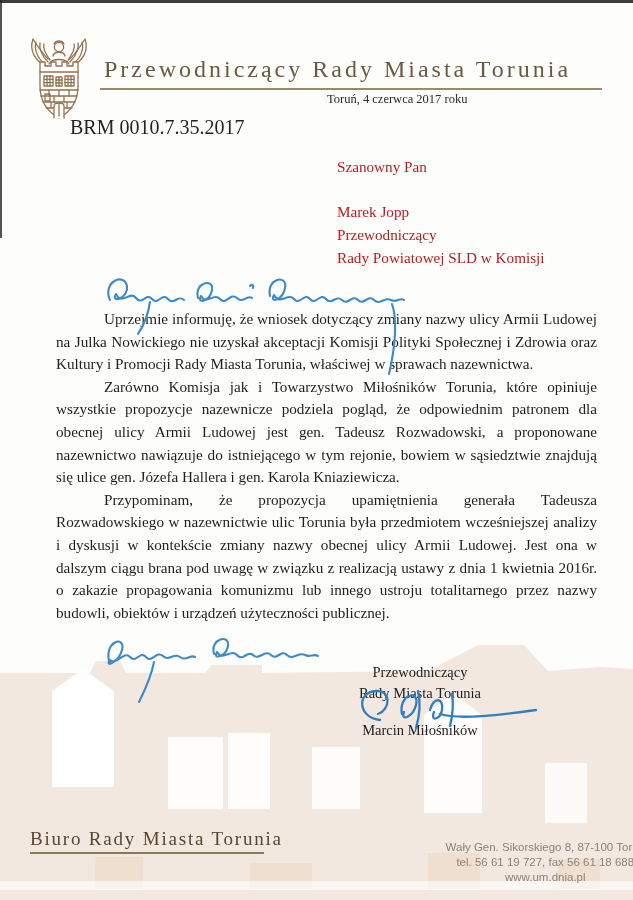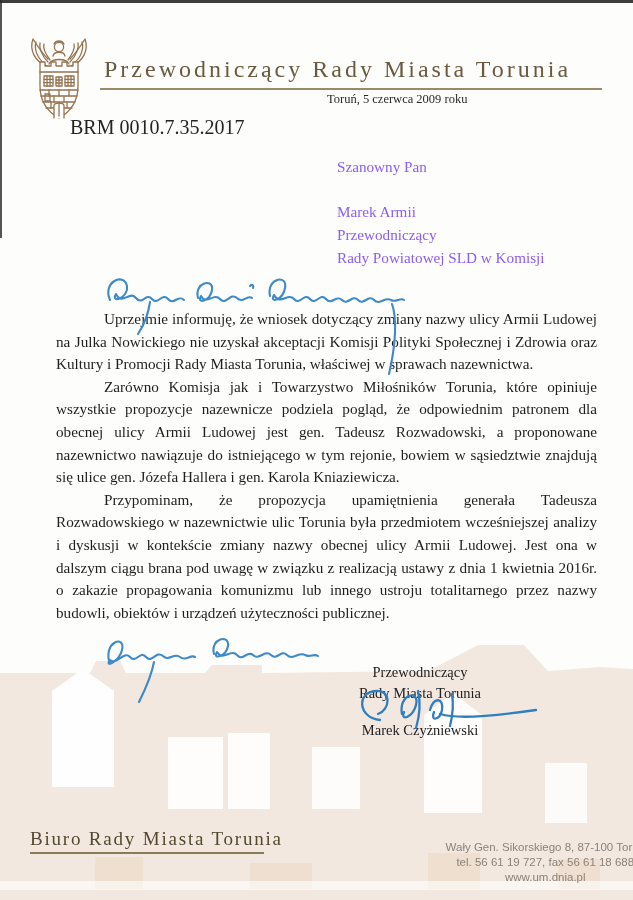--- a/index.html
+++ b/index.html
@@ -17,21 +17,21 @@
   
   .crest{position:absolute;left:27px;top:36px;width:64px;height:86px;z-index:2;}
   .title{
     position:absolute;left:104px;top:56px;width:500px;z-index:2;
     font-size:24px;letter-spacing:3px;color:#6a5a3f;white-space:nowrap;
   }
   .title-rule{position:absolute;left:100px;top:88px;width:502px;height:2px;background:#9a8a6a;z-index:2;}
   .dateline{position:absolute;left:327px;top:92px;font-size:12.5px;color:#2a2a2a;z-index:2;}
   .refnum{position:absolute;left:70px;top:116px;font-size:20px;color:#242424;z-index:2;}
   
-  .recipient{position:absolute;left:337px;top:155px;z-index:2;font-size:15.2px;line-height:23px;color:#8b5cf6;}
+  .recipient{position:absolute;left:337px;top:155px;z-index:2;font-size:15.2px;line-height:23px;color:#b91c1c;}
   .recipient .gap{height:22px;}
   
   .body-block{
     position:absolute;left:56px;top:308px;width:541px;z-index:2;
     font-size:15.2px;line-height:22.6px;text-align:justify;color:#1e1e1e;
   }
   .body-block p{margin:0;text-indent:48px;}
   
   .hw{position:absolute;z-index:3;}
   .hw path{fill:none;stroke:#3d8ac6;stroke-width:2.1;stroke-linecap:round;stroke-linejoin:round;}
@@ -110,27 +110,27 @@
       <path d="M22,54 V60 M32,54 V60 M42,54 V60 M27,60 V66 M37,60 V66 M24,66 V72 M40,66 V72"></path>
 
       <path d="M27,82 V70 C27,66 37,66 37,70 V82" fill="#ffffff"></path>
       <path d="M32,67 V80"></path>
       <rect x="18" y="58" width="5" height="7"></rect>
     </g>
   </svg>
 
   <div class="title">Przewodniczący Rady Miasta Torunia</div>
   <div class="title-rule"></div>
-  <div class="dateline">Toruń, 5 czerwca 2009 roku</div>
+  <div class="dateline">Toruń, 4 czerwca 2017 roku</div>
   <div class="refnum">BRM 0010.7.35.2017</div>
 
   <div class="recipient">
     <div>Szanowny Pan</div>
     <div class="gap"></div>
-    <div>Marek Armii</div>
+    <div>Marek Jopp</div>
     <div>Przewodniczący</div>
     <div>Rady Powiatowej SLD w Komisji</div>
   </div>
 
   <svg class="hw" style="left:92px;top:266px;width:340px;height:115px;" viewBox="0 0 340 115" aria-label="Szanowny Panie Przewodniczący (odręcznie, niebieski tusz)">
     <path d="M18,34 C10,16 32,6 35,20 C37,32 18,38 24,28 C30,40 38,24 44,32 C50,40 54,26 60,33 C66,40 70,26 76,33 C82,40 86,28 92,34"></path>
     <path d="M58,36 C56,50 50,62 46,68"></path>
     <path d="M106,32 C102,16 122,12 120,24 C118,36 104,38 109,30 C114,40 122,26 128,33 C134,40 138,26 145,32 C151,38 156,28 160,32"></path>
     <path d="M158,20 C160,18 162,19 161,22"></path>
     <path d="M178,30 C174,12 196,8 193,22 C191,34 177,38 182,29 C188,40 196,26 202,33 C208,40 212,26 218,33 C224,40 228,26 234,33 C240,40 244,28 250,34 C256,40 260,28 266,34 C272,40 276,28 282,34 C288,40 293,30 299,34 C304,37 308,31 312,34"></path>
@@ -156,21 +156,21 @@
 
   <svg class="hw sig" style="left:348px;top:684px;width:195px;height:50px;" viewBox="0 0 195 50" aria-label="podpis odręczny Marcina Czyżniewskiego">
     <path d="M32,36 C10,34 8,8 28,7 C44,6 42,26 30,30"></path>
     <path d="M54,30 C50,10 72,5 68,21 C65,33 52,38 56,28"></path>
     <path d="M70,7 C73,20 71,34 68,44"></path>
     <path d="M82,26 C86,12 96,14 94,26 C92,36 82,38 86,28"></path>
     <path d="M92,30 C112,36 152,31 188,26"></path>
     <path d="M104,10 C106,22 104,34 102,42"></path>
   </svg>
 
-  <div class="sig-name">Marek Czyżniewski</div>
+  <div class="sig-name">Marcin Miłośników</div>
 
   <div class="footer-office">Biuro Rady Miasta Torunia</div>
   <div class="footer-rule"></div>
   <div class="footer-address">
     <div>Wały Gen. Sikorskiego 8, 87-100 Toruń</div>
     <div>tel.  56 61 19 727,  fax  56 61 18 688</div>
     <div>www.um.dnia.pl</div>
   </div>
 
 </div>

